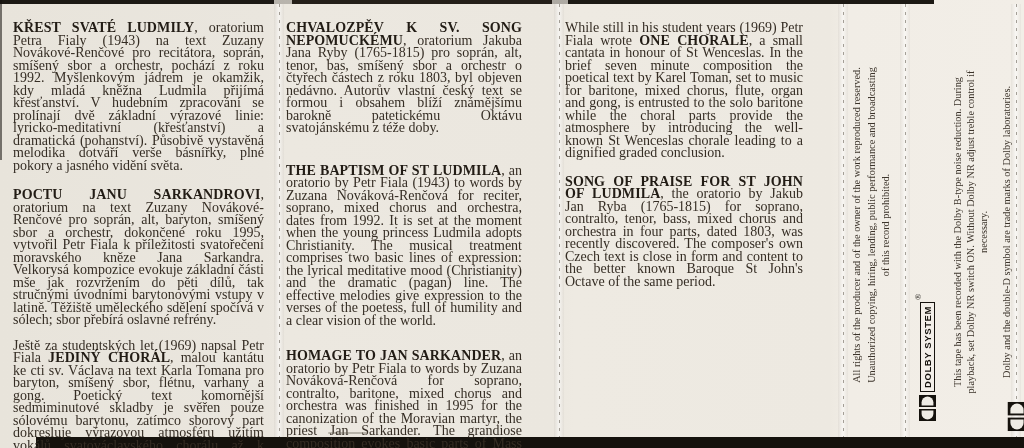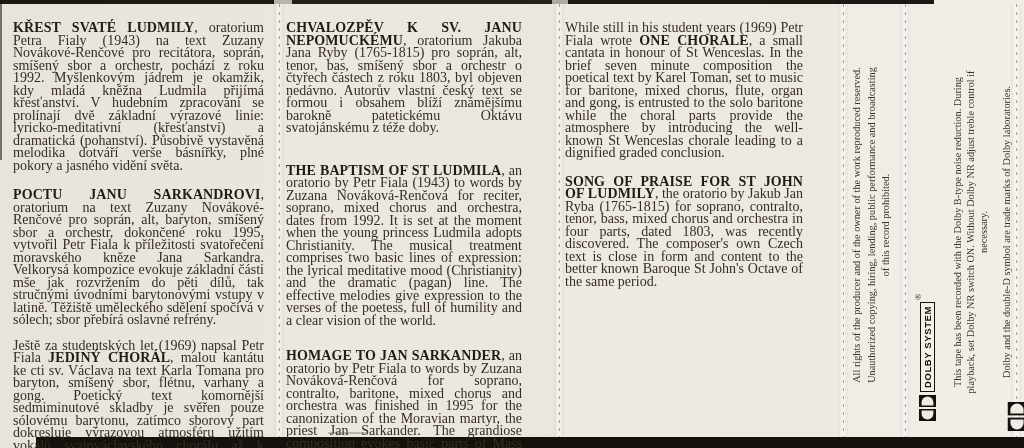--- a/index.html
+++ b/index.html
@@ -75,28 +75,28 @@
   <div class="fold" style="left:905px"></div>
   <div class="fold" style="left:1016px"></div>
 
   <div class="col col1">
     <p class="m17"><span></span><span class="lead">KŘEST SVATÉ LUDMILY</span><span>, oratorium Petra Fialy (1943) na text Zuzany Novákové-Renčové pro recitátora, soprán, smíšený sbor a orchestr, pochází z roku 1992. Myšlenkovým jádrem je okamžik, kdy mladá kněžna Ludmila přijímá křesťanství. V hudebním zpracování se prolínají dvě základní výrazové linie: lyricko-meditativní (křesťanství) a dramatická (pohanství). Působivě vystavěná melodika dotváří verše básnířky, plné pokory a jasného vidění světa.</span></p>
     <p class="m13"><span></span><span class="lead">POCTU JANU SARKANDROVI</span><span>, oratorium na text Zuzany Novákové-Renčové pro soprán, alt, baryton, smíšený sbor a orchestr, dokončené roku 1995, vytvořil Petr Fiala k příležitosti svatořečení moravského kněze Jana Sarkandra. Velkorysá kompozice evokuje základní části mše jak rozvržením do pěti dílů, tak stručnými úvodními barytonovými vstupy v latině. Těžiště uměleckého sdělení spočívá v sólech; sbor přebírá oslavné refrény.</span></p>
     <p><span>Ještě za studentských let (1969) napsal Petr Fiala </span><span class="lead">JEDINÝ CHORÁL</span><span>, malou kantátu ke cti sv. Václava na text Karla Tomana pro baryton, smíšený sbor, flétnu, varhany a gong. Poetický text komornější sedmiminutové skladby je svěřen pouze sólovému barytonu, zatímco sborový part dokresluje výrazovou atmosféru užitím vokálů svatováclavského chorálu až k vznešeně vygradovanému závěru.</span></p>
   </div>
 
   <div class="col col2">
-    <p class="m30"><span></span><span class="lead">CHVALOZPĚV K SV. JANU NEPOMUCKÉMU</span><span>, oratorium Jakuba Jana Ryby (1765-1815) pro soprán, alt, tenor, bas, smíšený sbor a orchestr o čtyřech částech z roku 1803, byl objeven nedávno. Autorův vlastní český text se formou i obsahem blíží známějšímu barokně patetickému Oktávu svatojánskému z téže doby.</span></p>
+    <p class="m30"><span></span><span class="lead">CHVALOZPĚV K SV. SONG NEPOMUCKÉMU</span><span>, oratorium Jakuba Jana Ryby (1765-1815) pro soprán, alt, tenor, bas, smíšený sbor a orchestr o čtyřech částech z roku 1803, byl objeven nedávno. Autorův vlastní český text se formou i obsahem blíží známějšímu barokně patetickému Oktávu svatojánskému z téže doby.</span></p>
     <p class="m23"><span></span><span class="lead">THE BAPTISM OF ST LUDMILA</span><span>, an oratorio by Petr Fiala (1943) to words by Zuzana Nováková-Renčová for reciter, soprano, mixed chorus and orchestra, dates from 1992. It is set at the moment when the young princess Ludmila adopts Christianity. The musical treatment comprises two basic lines of expression: the lyrical meditative mood (Christianity) and the dramatic (pagan) line. The effective melodies give expression to the verses of the poetess, full of humility and a clear vision of the world.</span></p>
     <p><span></span><span class="lead">HOMAGE TO JAN SARKANDER</span><span>, an oratorio by Petr Fiala to words by Zuzana Nováková-Renčová for soprano, contralto, baritone, mixed chorus and orchestra was finished in 1995 for the canonization of the Moravian martyr, the priest Jan Sarkander. The grandiose composition evokes basic parts of Mass by its division into five parts and the brief Latin introductions sung by the baritone. The core of the artistic message rests with the solo parts. The chorus takes over the festive refrains.</span></p>
   </div>
 
   <div class="col col3">
     <p class="m16"><span>While still in his student years (1969) Petr Fiala wrote </span><span class="lead">ONE CHORALE</span><span>, a small cantata in honour of St Wenceslas. In the brief seven minute composition the poetical text by Karel Toman, set to music for baritone, mixed chorus, flute, organ and gong, is entrusted to the solo baritone while the choral parts provide the atmosphere by introducing the well-known St Wenceslas chorale leading to a dignified graded conclusion.</span></p>
-    <p><span></span><span class="lead">SONG OF PRAISE FOR ST JOHN OF LUDMILY</span><span>, the oratorio by Jakub Jan Ryba (1765-1815) for soprano, contralto, tenor, bass, mixed chorus and orchestra in four parts, dated 1803, was recently discovered. The composer's own Czech text is close in form and content to the better known Baroque St John's Octave of the same period.</span></p>
+    <p><span></span><span class="lead">SONG OF PRAISE FOR ST JOHN OF LUDMILA</span><span>, the oratorio by Jakub Jan Ryba (1765-1815) for soprano, contralto, tenor, bass, mixed chorus and orchestra in four parts, dated 1803, was recently discovered. The composer's own Czech text is close in form and content to the better known Baroque St John's Octave of the same period.</span></p>
   </div>
 
   <div class="rights-text">
     <div>All rights of the producer and of the owner of the work reproduced reserved.</div>
     <div>Unauthorized copying, hiring, lending, public performance and broadcasting</div>
     <div>of this record prohibited.</div>
   </div>
 
   <div class="dolby-text">
     <div>This tape has been recorded with the Dolby B-type noise reduction. During</div>

